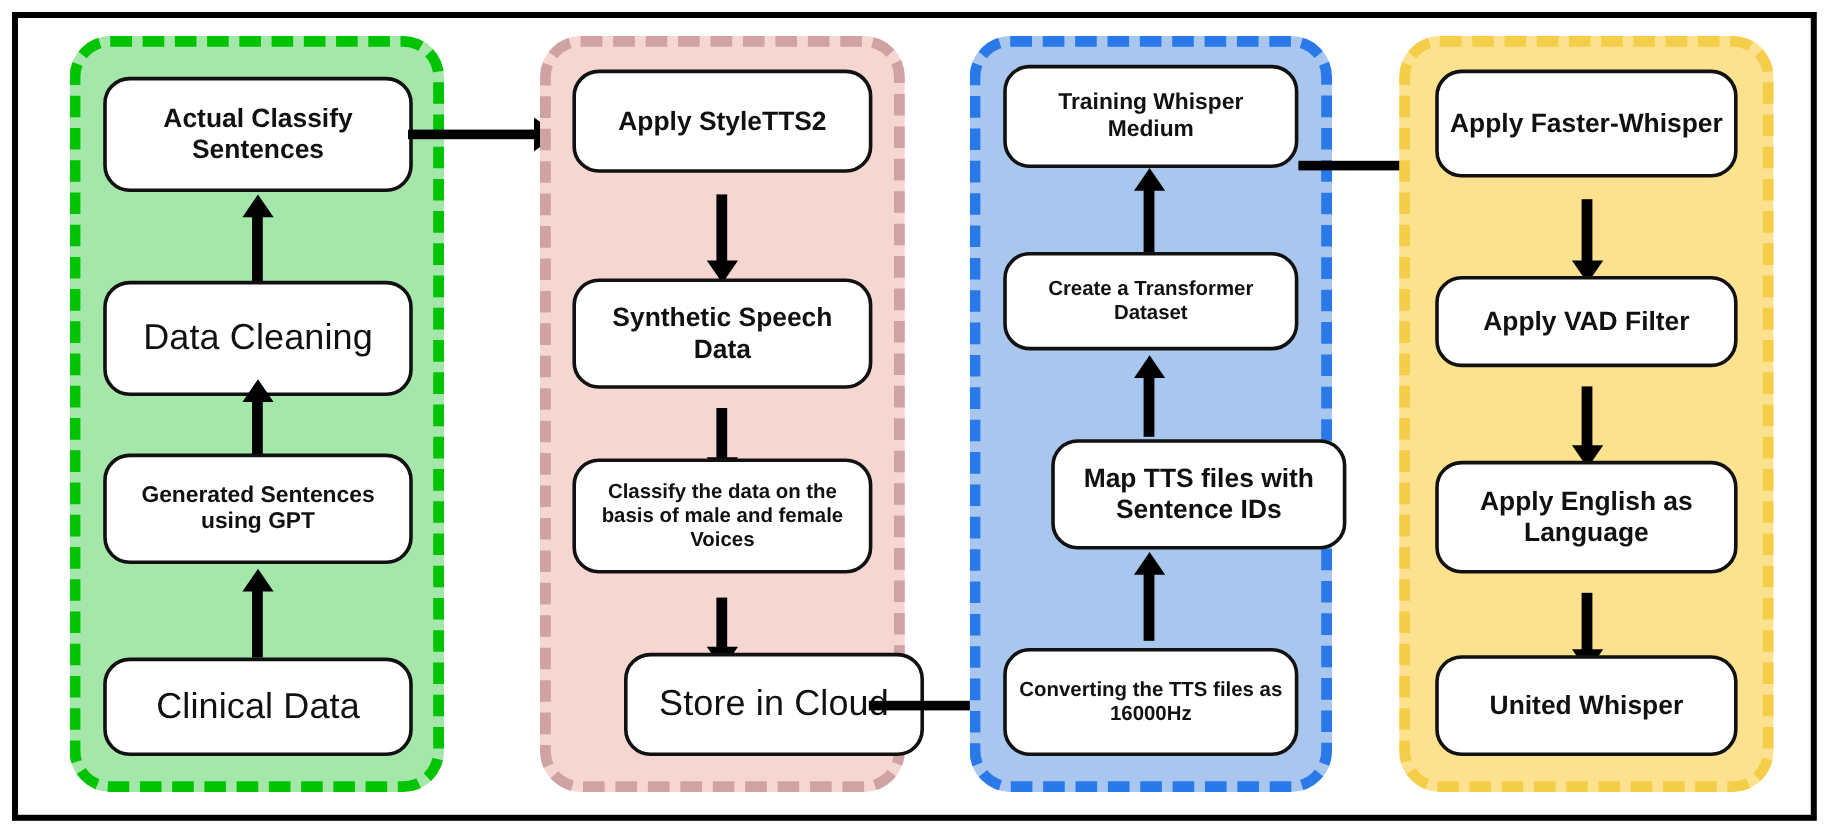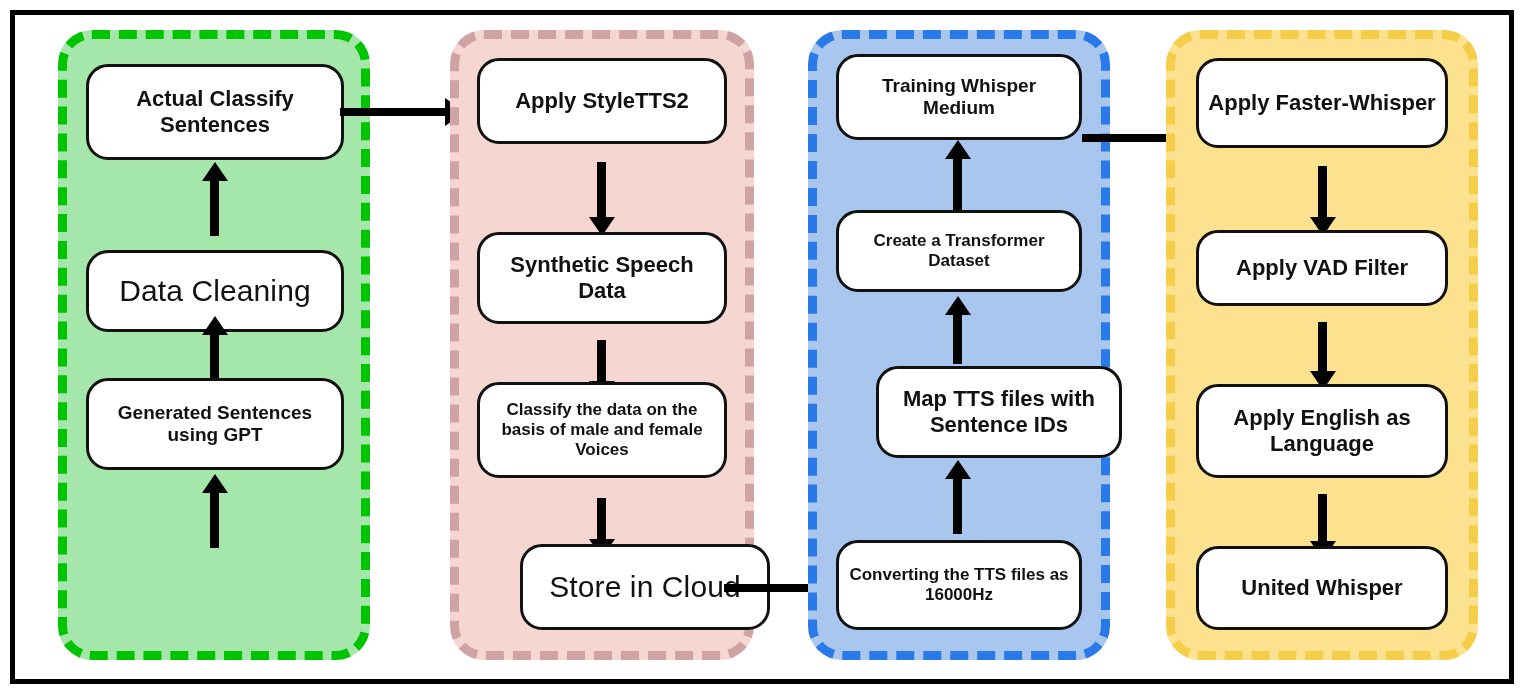--- a/index.html
+++ b/index.html
@@ -45,30 +45,33 @@
 <div id="canvas">
   <div id="frame"></div>
 
   <div class="panel panel-green"></div>
 
   <div class="node t-md" style="left:86px;top:64px;width:258px;height:96px;">
     <span>Actual Classify Sentences</span>
   </div>
   <div class="arrow-v arrow-up" style="left:210px;top:180px;height:56px;"></div>
 
-  <div class="node t-lg" style="left:86px;top:234px;width:258px;height:82px;margin-top:16px;">
+  <div class="node t-lg" style="left:86px;top:234px;width:258px;height:96px;">
     <span>Data Cleaning</span>
   </div>
   <div class="arrow-v arrow-up" style="left:210px;top:334px;height:46px;"></div>
 
   <div class="node t-sm" style="left:86px;top:378px;width:258px;height:92px;">
     <span>Generated Sentences using GPT</span>
   </div>
   <div class="arrow-v arrow-up" style="left:210px;top:492px;height:56px;"></div>
 
+  <div class="node t-lg" style="left:86px;top:548px;width:258px;height:82px;">
+    <span>Clinical Data</span>
+  </div>
 
   <div class="arrow-h" style="left:340px;top:108px;width:106px;"></div>
 
   <div class="panel panel-pink"></div>
 
   <div class="node t-md" style="left:477px;top:58px;width:250px;height:86px;">
     <span>Apply StyleTTS2</span>
   </div>
   <div class="arrow-v arrow-down" style="left:597px;top:162px;height:56px;"></div>
 

